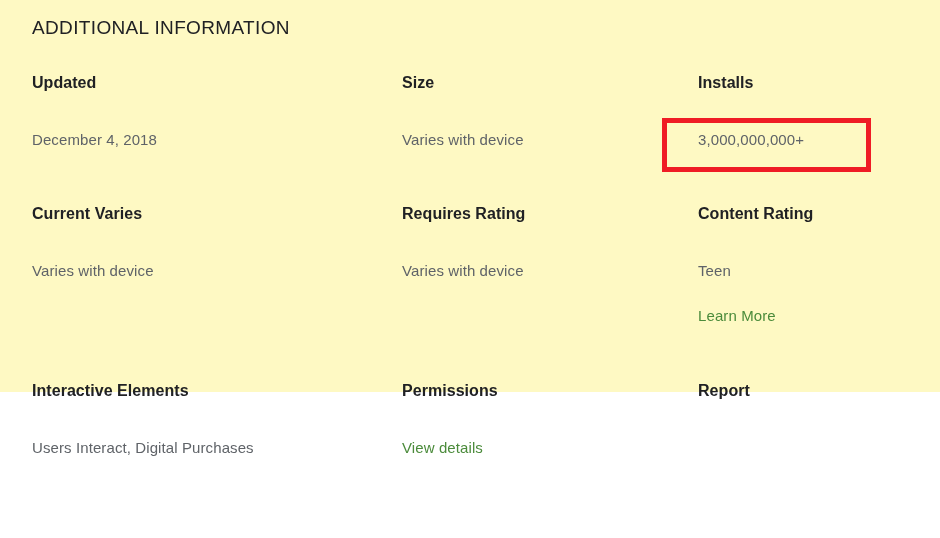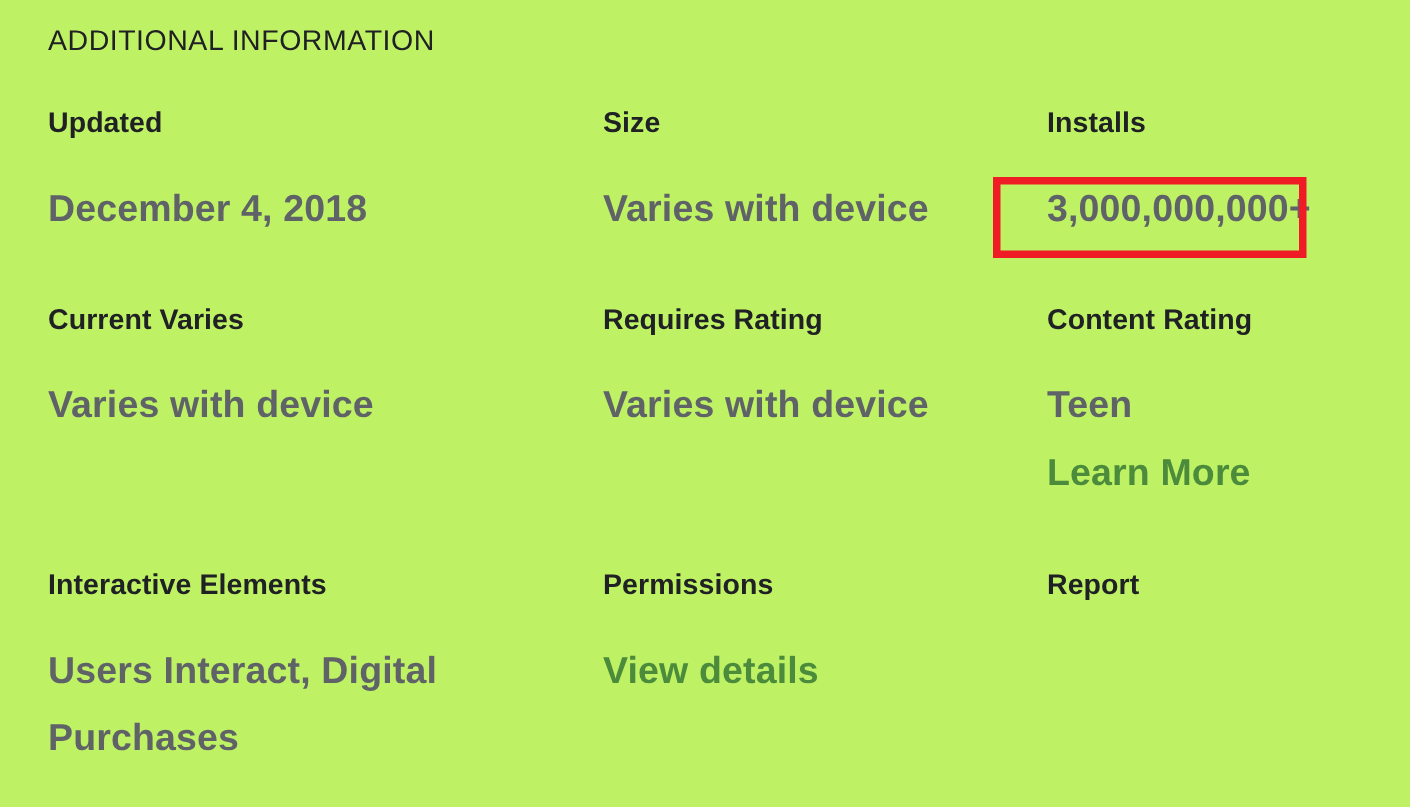--- a/index.html
+++ b/index.html
@@ -13,22 +13,22 @@
     height: 538px;
     font-family: "Liberation Sans", sans-serif;
     -webkit-font-smoothing: antialiased;
     overflow: hidden;
     position: relative;
   }
 
   .page {
     position: relative;
     width: 940px;
-    height: 538px;
-    background: #bef264;
+    height: 392px;
+    background: #fef9c3;
   }
 
   .section-title {
     position: absolute;
     left: 32px;
     top: 16px;
     font-size: 19px;
     line-height: 24px;
     letter-spacing: 0.35px;
     color: #202124;
@@ -53,37 +53,37 @@
 
   .info-cell {
     position: absolute;
     top: 0;
   }
   .col-0 { left: 32px;  width: 300px; }
   .col-1 { left: 354px; width: 300px; margin-left: 48px; }
   .col-2 { left: 674px; width: 250px; margin-left: 24px; }
 
   .cell-label {
-    font-size: 19px;
+    font-size: 16px;
     line-height: 26px;
     font-weight: 700;
     color: #202124;
     white-space: nowrap;
     letter-spacing: 0.05px;
   }
 
   .cell-values {
     margin-top: 21px;
   }
 
   .cell-value {
-    font-size: 25px;
+    font-size: 15px;
     line-height: 45px;
     color: #5f6368;
-    font-weight: 700;
+    font-weight: 400;
     letter-spacing: 0.1px;
     white-space: nowrap;
   }
 
   .cell-value.wrap {
     white-space: normal;
     max-width: 260px;
   }
 
   .cell-value.link {

